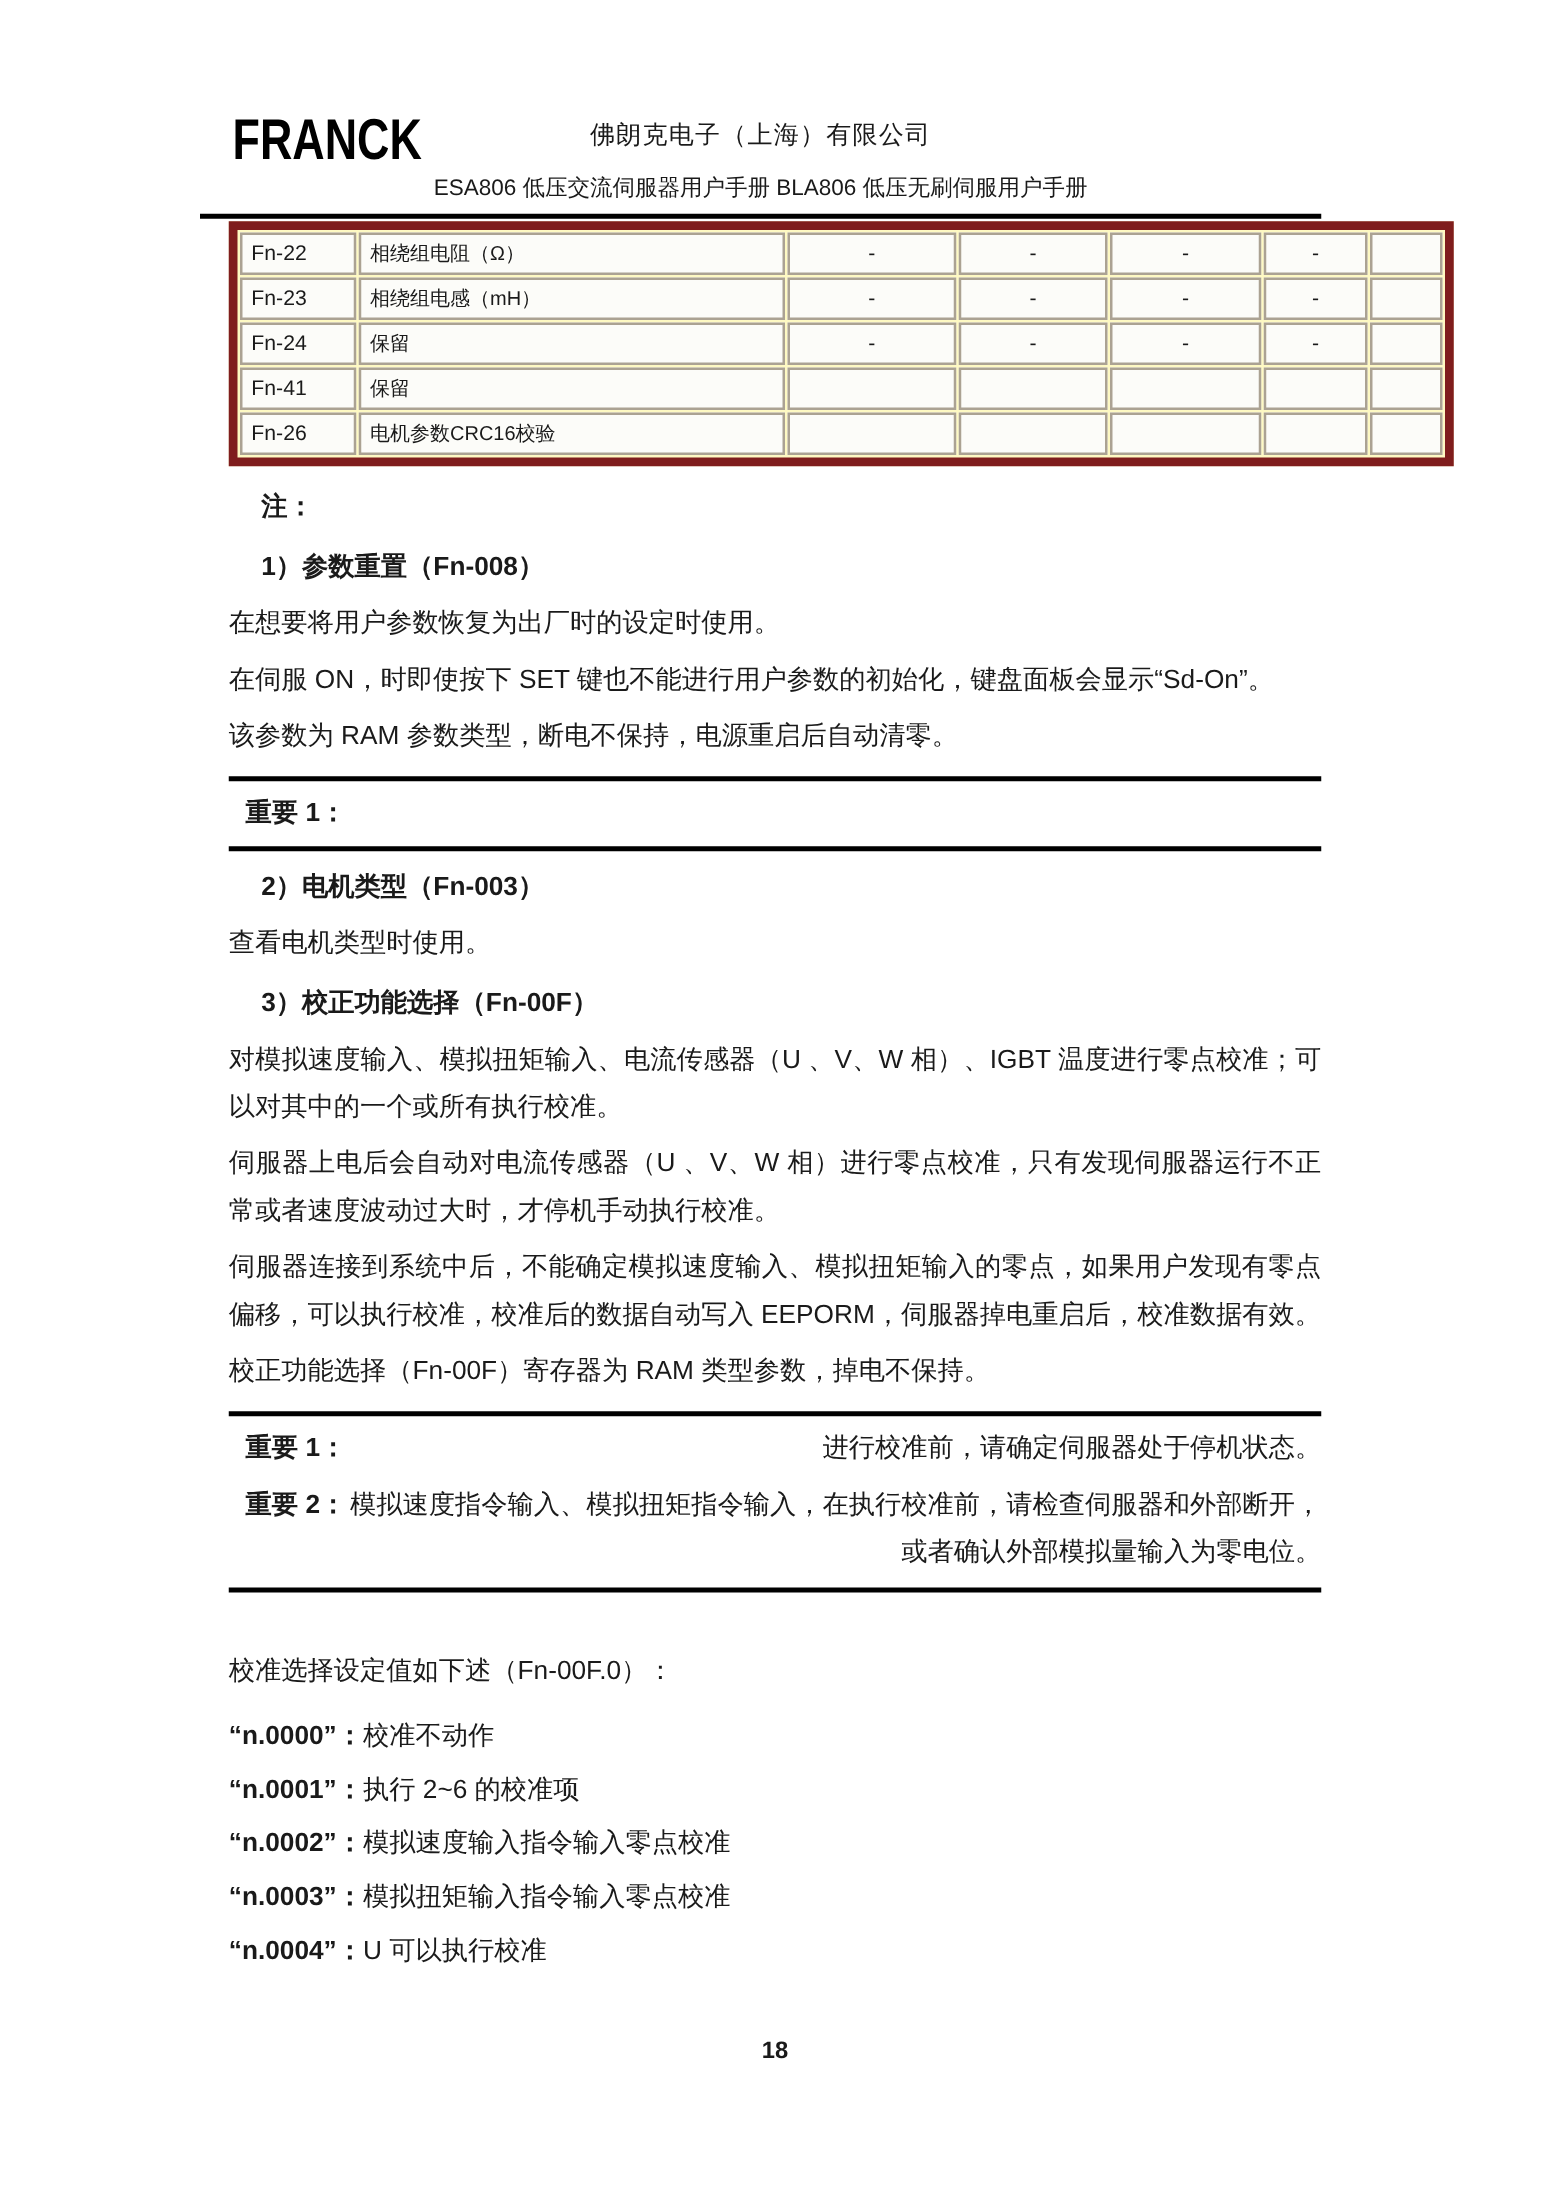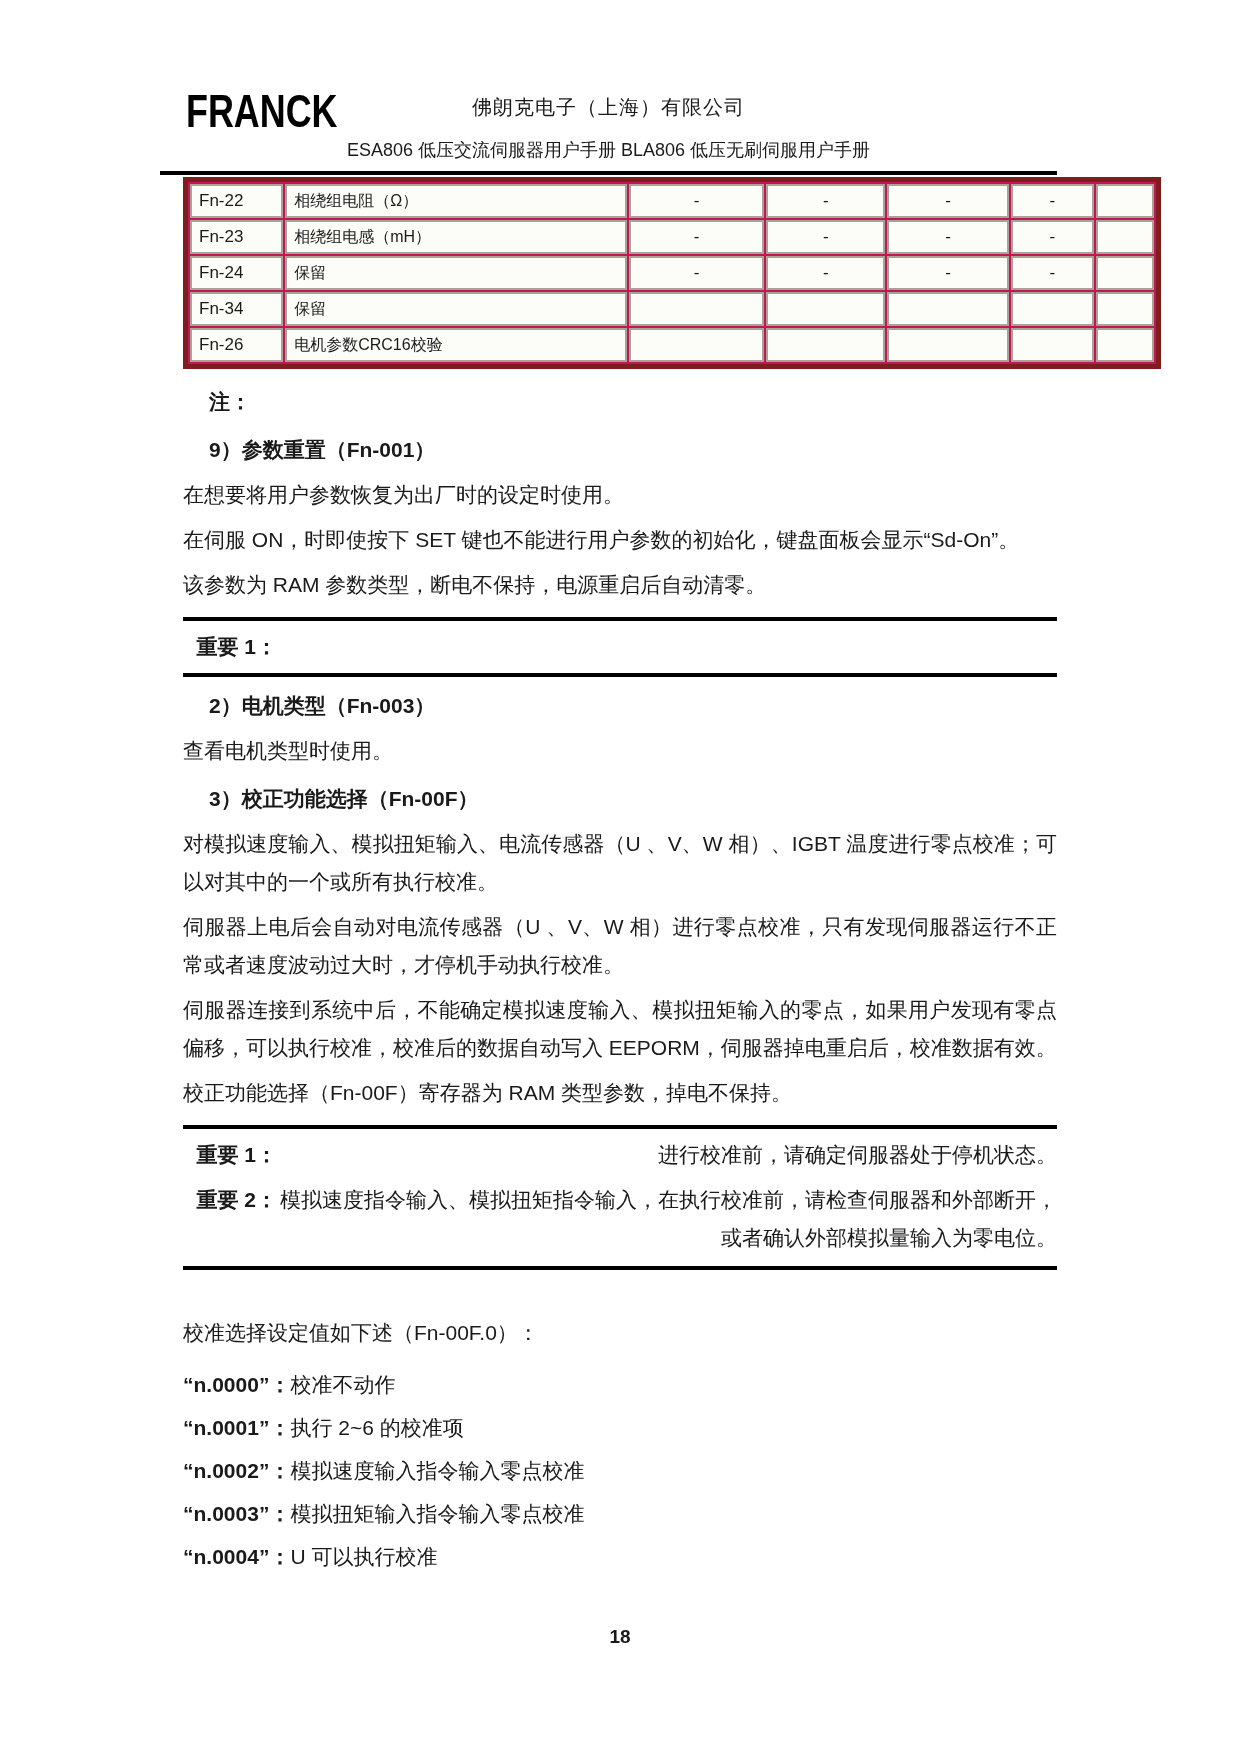--- a/index.html
+++ b/index.html
@@ -21,22 +21,22 @@
     transform:scaleX(0.78); transform-origin:left center;
     color:#000;
   }
   .header-rule { margin:9px 0 0 160px; width:897px; height:4px; background:#000; }
   
   .fn-table {
     margin:2px 0 0 183px;
     width:978px;
     table-layout:fixed;
     border-collapse:separate; border-spacing:2px;
-    border:5px solid #7f1d1d;
-    background:#be185d;
+    border:7px solid #7f1d1d;
+    background:#fef9c3;
   }
   .fn-table td {
     border:2px solid #aba293;
     background:#fcfcf9;
     height:30px;
     padding:0 7px;
     font-size:16px;
     vertical-align:middle;
     overflow:hidden; white-space:nowrap;
   }
@@ -106,21 +106,21 @@
       <tr>
         <td class="code">Fn-24</td>
         <td class="desc">保留</td>
         <td class="val">-</td>
         <td class="val">-</td>
         <td class="val">-</td>
         <td class="val">-</td>
         <td class="val"></td>
       </tr>
       <tr>
-        <td class="code">Fn-34</td>
+        <td class="code">Fn-41</td>
         <td class="desc">保留</td>
         <td class="val"></td>
         <td class="val"></td>
         <td class="val"></td>
         <td class="val"></td>
         <td class="val"></td>
       </tr>
       <tr>
         <td class="code">Fn-26</td>
         <td class="desc">电机参数CRC16校验</td>
@@ -130,21 +130,21 @@
         <td class="val"></td>
         <td class="val"></td>
       </tr>
     </tbody>
   </table>
 
   <div class="content">
 
     <div class="note-label">注：</div>
 
-    <div class="sec-heading">9）参数重置（Fn-001）</div>
+    <div class="sec-heading">1）参数重置（Fn-008）</div>
     <div class="para">在想要将用户参数恢复为出厂时的设定时使用。</div>
     <div class="para">在伺服 ON，时即使按下 SET 键也不能进行用户参数的初始化，键盘面板会显示“Sd-On”。</div>
     <div class="para">该参数为 RAM 参数类型，断电不保持，电源重启后自动清零。</div>
 
     <div class="hrule"></div>
     <div class="important">
       <span class="imp-label">重要 1：</span>
     </div>
     <div class="hrule" style="margin-top:0"></div>
 

